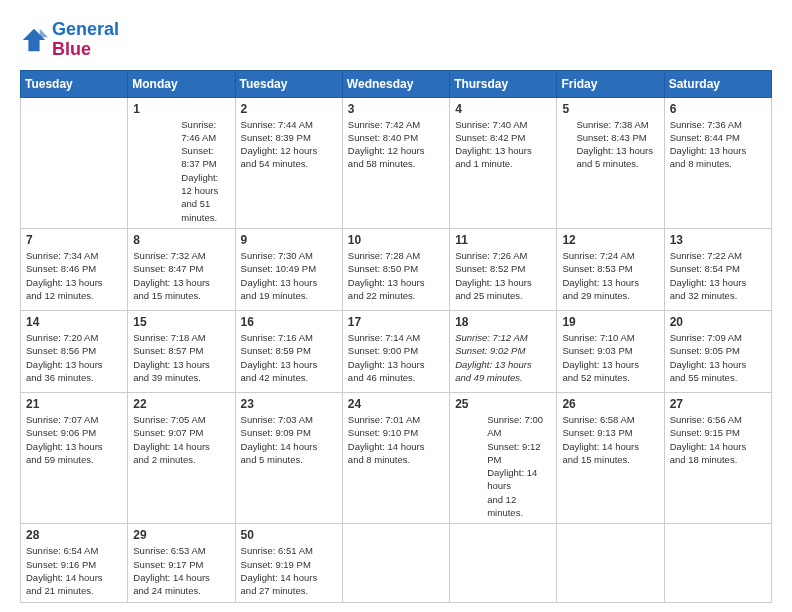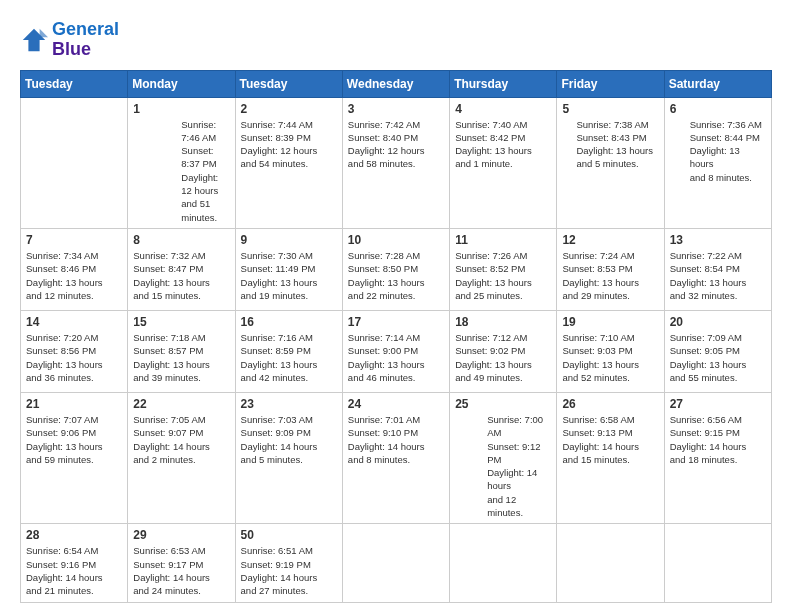--- a/index.html
+++ b/index.html
@@ -98,21 +98,21 @@
 
 <div class="page">
   <div class="header">
     <div class="logo">
       <svg class="logo-icon" viewBox="0 0 40 40">
         <polygon points="20,4 36,20 28,20 28,36 12,36 12,20 4,20" fill="#2a6ebb"></polygon>
         <polygon points="28,4 40,16 28,16" fill="#2a6ebb" opacity="0.6"></polygon>
       </svg>
       <div class="logo-text">
         <div><span>General</span></div>
-        <div><span style="color:#4c1d95">Blue</span></div>
+        <div><span style="color:#be185d">Blue</span></div>
       </div>
     </div>
     <div class="title-block">
       <div class="month-title"></div>
       <div class="location"></div>
     </div>
   </div>
 
   <table class="calendar">
     <thead>
@@ -159,21 +159,21 @@
           </td>
           <td>
             <div class="day-number">5</div>
             <div class="day-info" style="white-space: pre-line; margin-left: 14px;">Sunrise: 7:38 AM
 Sunset: 8:43 PM
 Daylight: 13 hours
 and 5 minutes.</div>
           </td>
           <td>
             <div class="day-number">6</div>
-            <div class="day-info" style="white-space: pre-line; margin-left: 20px;">Sunrise: 7:36 AM
+            <div class="day-info" style="white-space: pre-line;">Sunrise: 7:36 AM
 Sunset: 8:44 PM
 Daylight: 13 hours
 and 8 minutes.</div>
           </td>
         </tr>
         <tr>
           <td>
             <div class="day-number">7</div>
             <div class="day-info" style="white-space: pre-line;">Sunrise: 7:34 AM
 Sunset: 8:46 PM
@@ -183,21 +183,21 @@
           <td>
             <div class="day-number">8</div>
             <div class="day-info" style="white-space: pre-line;">Sunrise: 7:32 AM
 Sunset: 8:47 PM
 Daylight: 13 hours
 and 15 minutes.</div>
           </td>
           <td>
             <div class="day-number">9</div>
             <div class="day-info" style="white-space: pre-line;">Sunrise: 7:30 AM
-Sunset: 11:49 PM
+Sunset: 10:49 PM
 Daylight: 13 hours
 and 19 minutes.</div>
           </td>
           <td>
             <div class="day-number">10</div>
             <div class="day-info" style="white-space: pre-line;">Sunrise: 7:28 AM
 Sunset: 8:50 PM
 Daylight: 13 hours
 and 22 minutes.</div>
           </td>
@@ -247,21 +247,21 @@
           </td>
           <td>
             <div class="day-number">17</div>
             <div class="day-info" style="white-space: pre-line;">Sunrise: 7:14 AM
 Sunset: 9:00 PM
 Daylight: 13 hours
 and 46 minutes.</div>
           </td>
           <td>
             <div class="day-number">18</div>
-            <div class="day-info" style="white-space: pre-line;">Sunrise: 7:12 AM
+            <div class="day-info" style="white-space: pre-line; font-style: italic;">Sunrise: 7:12 AM
 Sunset: 9:02 PM
 Daylight: 13 hours
 and 49 minutes.</div>
           </td>
           <td>
             <div class="day-number">19</div>
             <div class="day-info" style="white-space: pre-line;">Sunrise: 7:10 AM
 Sunset: 9:03 PM
 Daylight: 13 hours
 and 52 minutes.</div>

